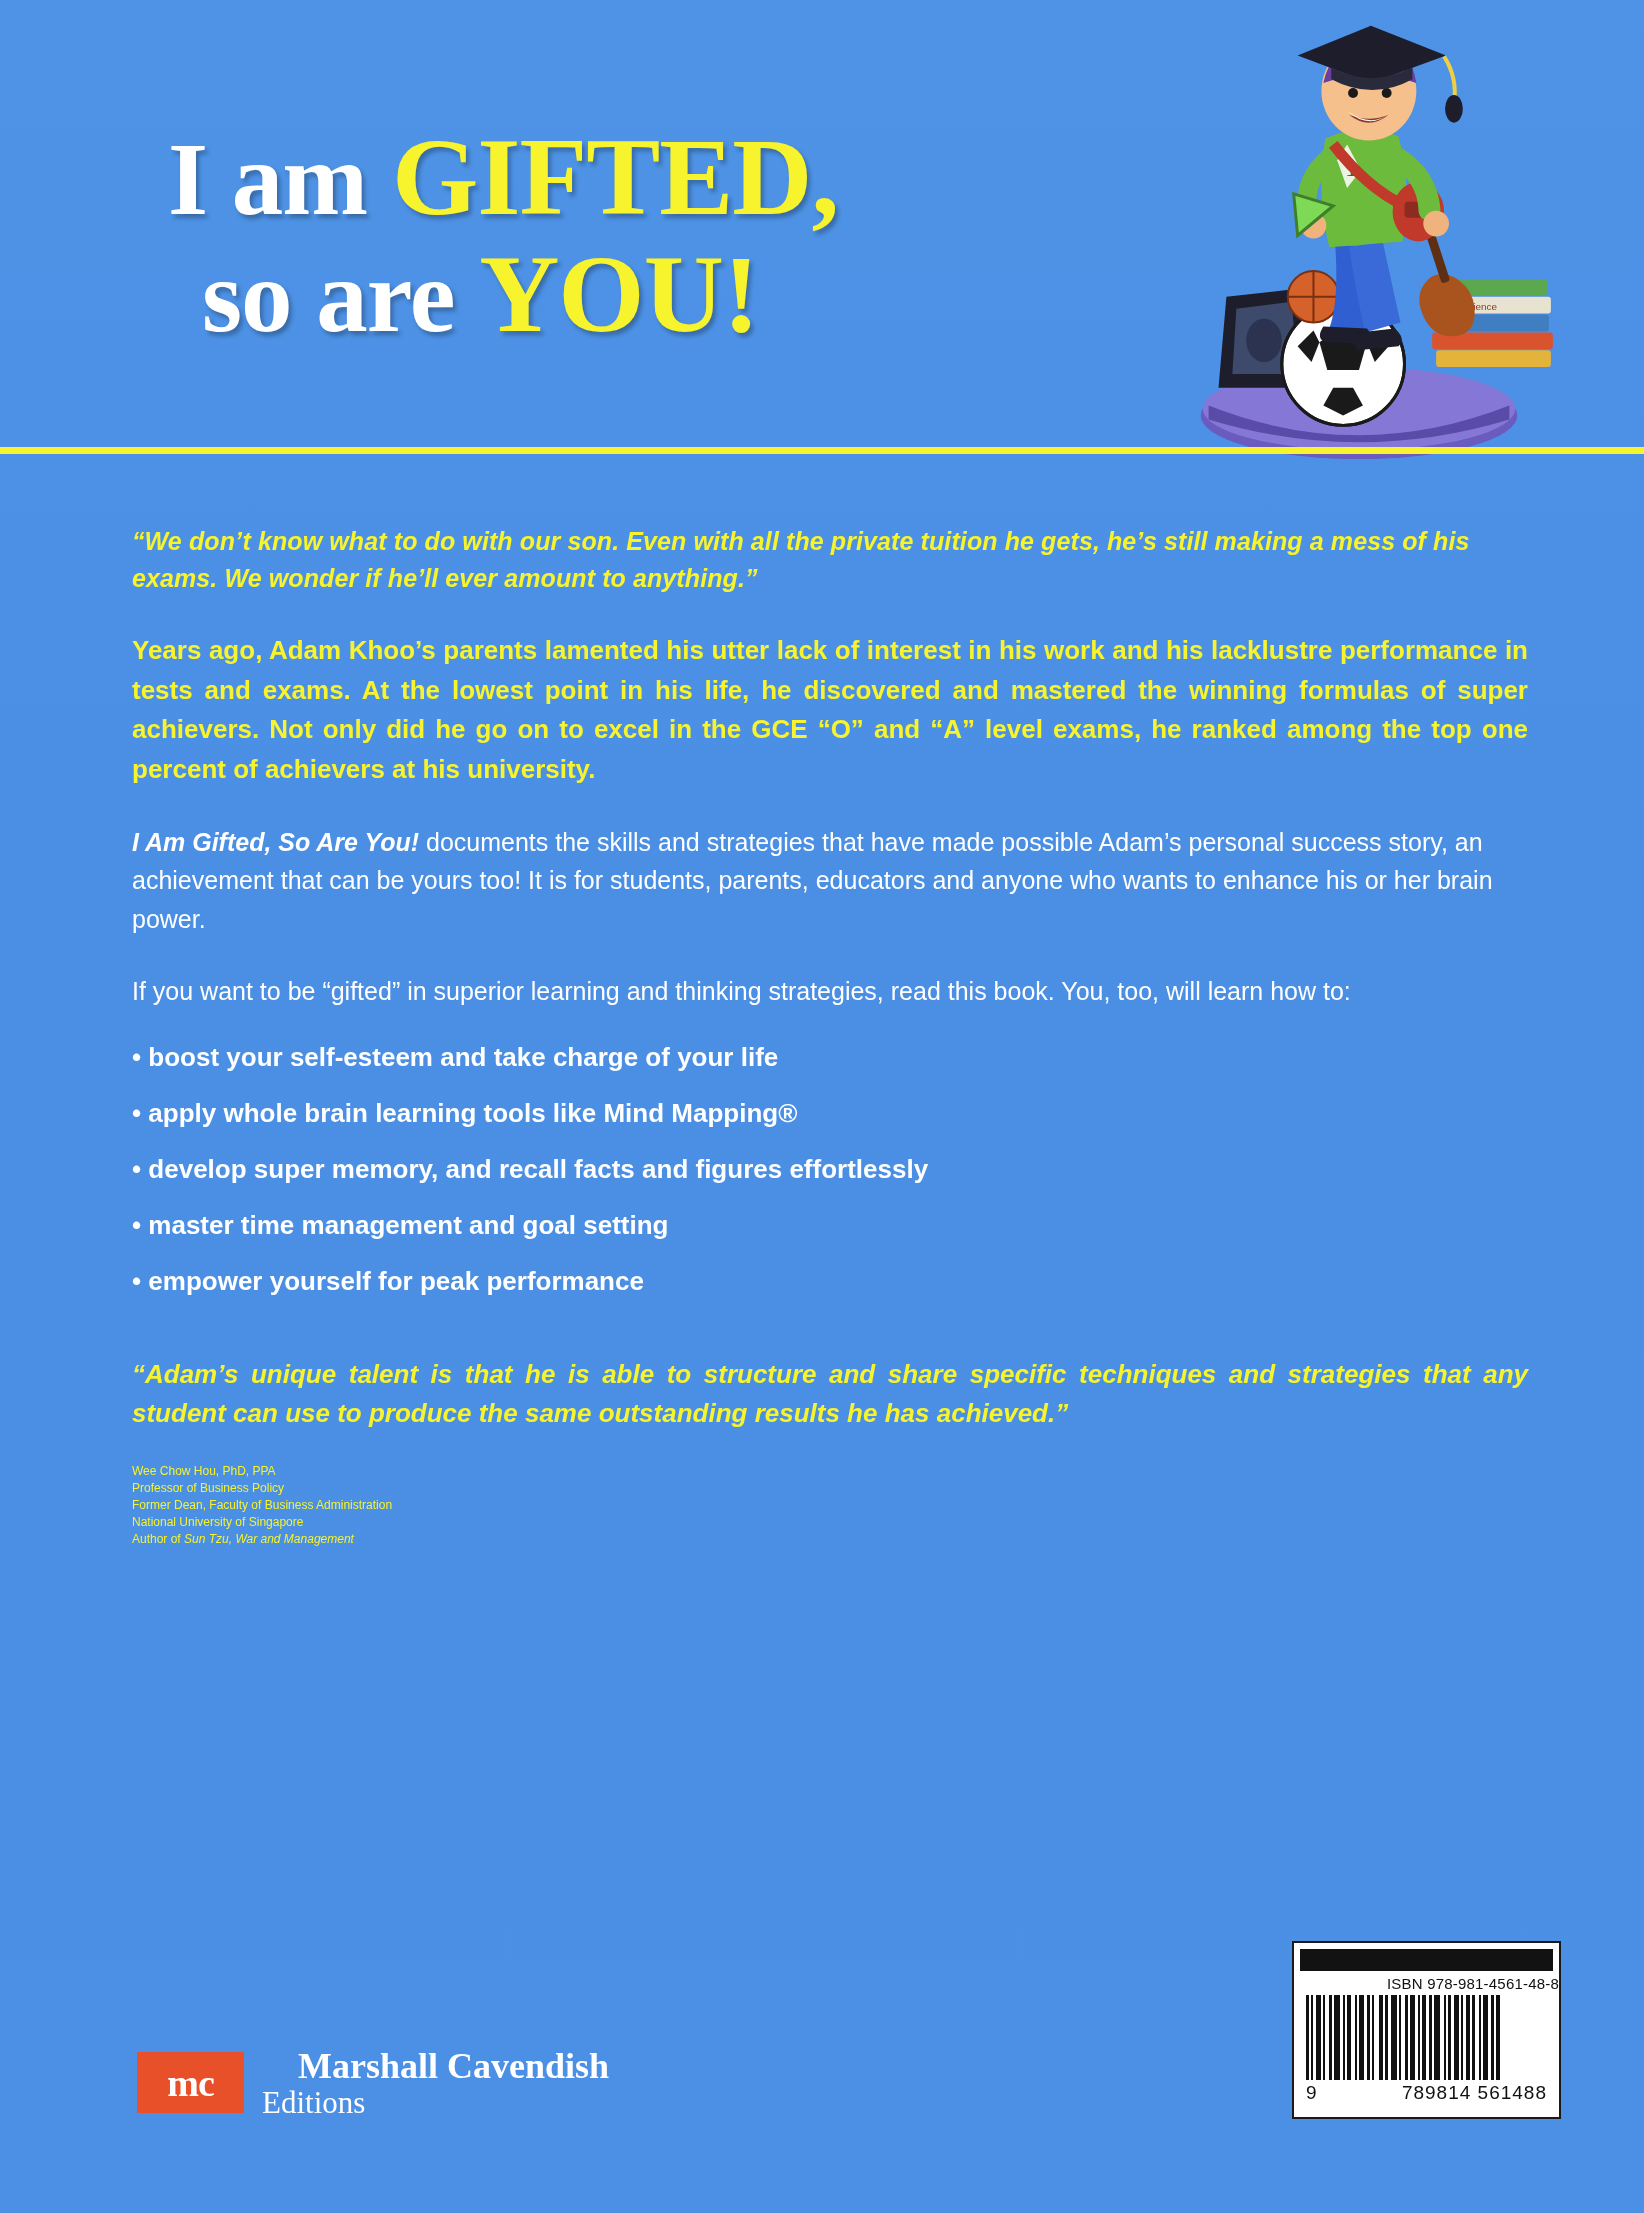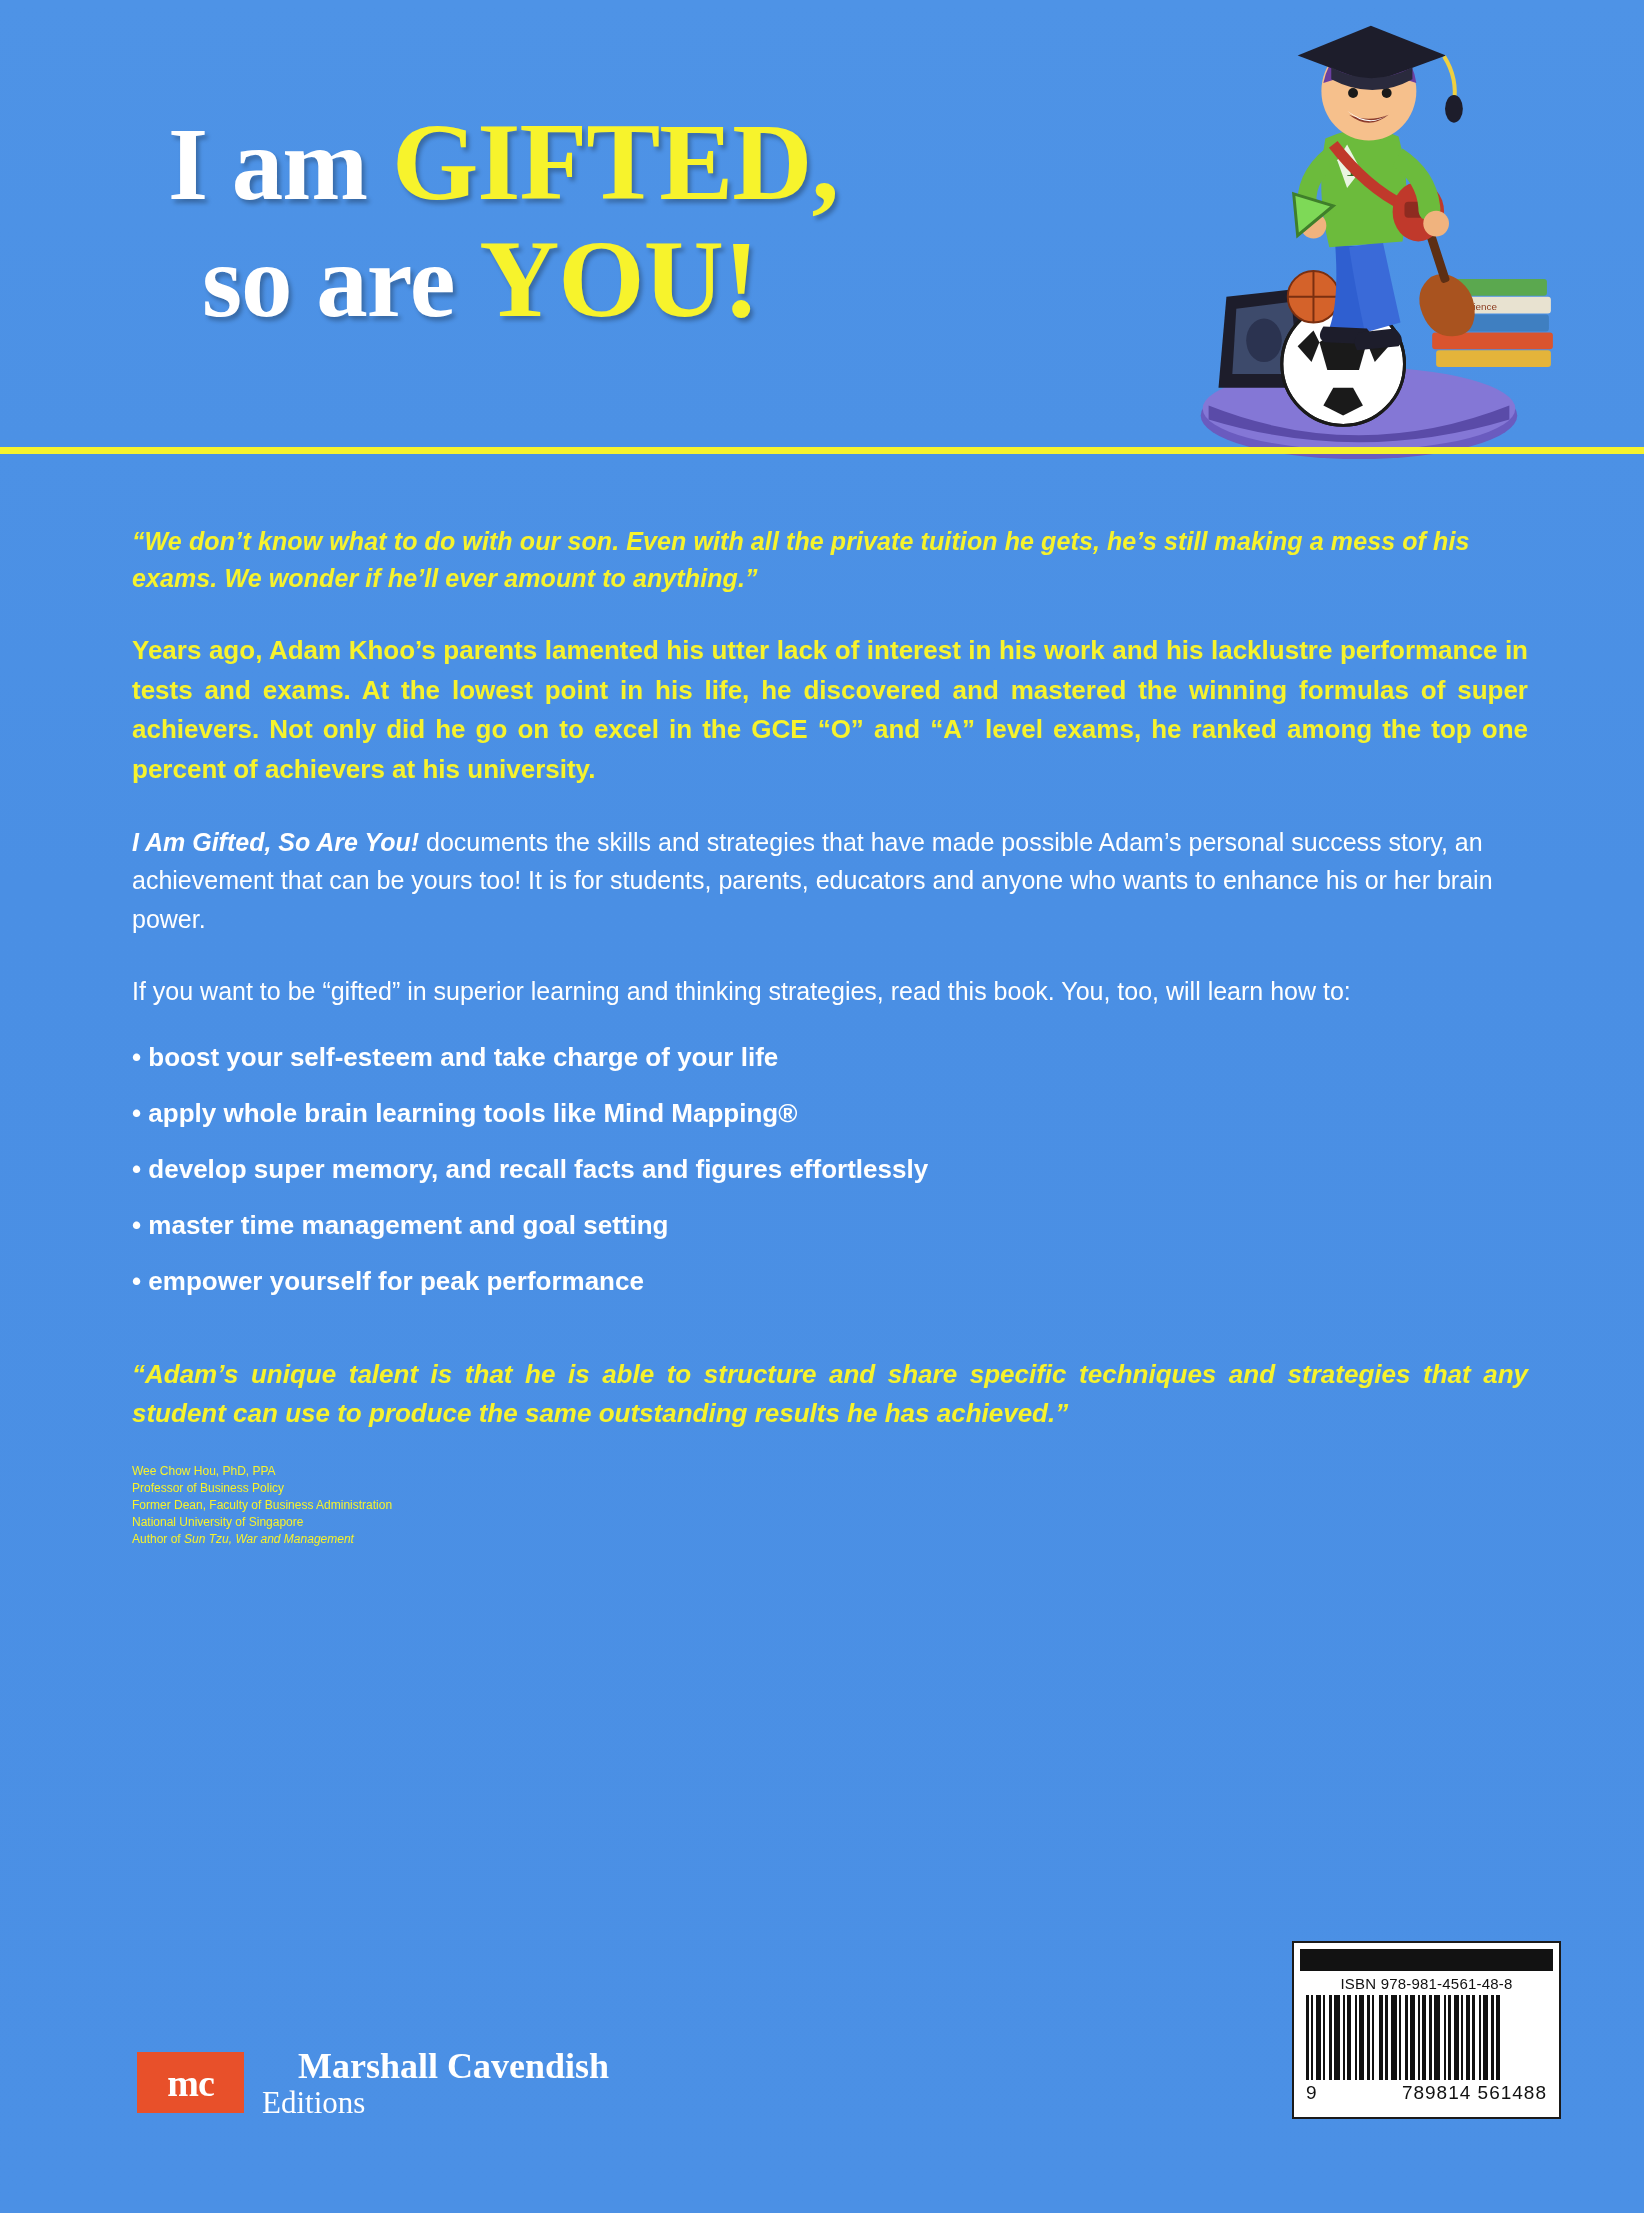--- a/index.html
+++ b/index.html
@@ -22,21 +22,21 @@
 
   
   .banner {
     position: absolute;
     top: 0; left: 0; right: 0;
     height: 457px;
   }
   .title-block {
     position: absolute;
     left: 168px;
-    top: 105px;
+    top: 120px;
     width: 1020px;
   }
   .title-line {
     font-family: "Liberation Serif", serif;
     font-weight: bold;
     font-size: 103px;
     line-height: 1.02;
     letter-spacing: -1px;
     color: #ffffff;
     text-shadow: 3px 4px 4px rgba(0,0,0,0.28);
@@ -192,21 +192,21 @@
     border: 2px solid #1a1a1a;
     box-sizing: border-box;
     padding: 0;
   }
   .bc-topbar {
     height: 22px;
     background: #121212;
     margin: 6px 6px 0 6px;
   }
   .bc-isbn {
-    text-align: center;
+    text-align: right;
     font-size: 15px;
     color: #111;
     letter-spacing: 0.2px;
     padding: 4px 0 3px 0;
     font-family: "Liberation Sans", sans-serif;
   }
   .bc-bars {
     height: 85px;
     margin: 0 12px;
     display: flex;

